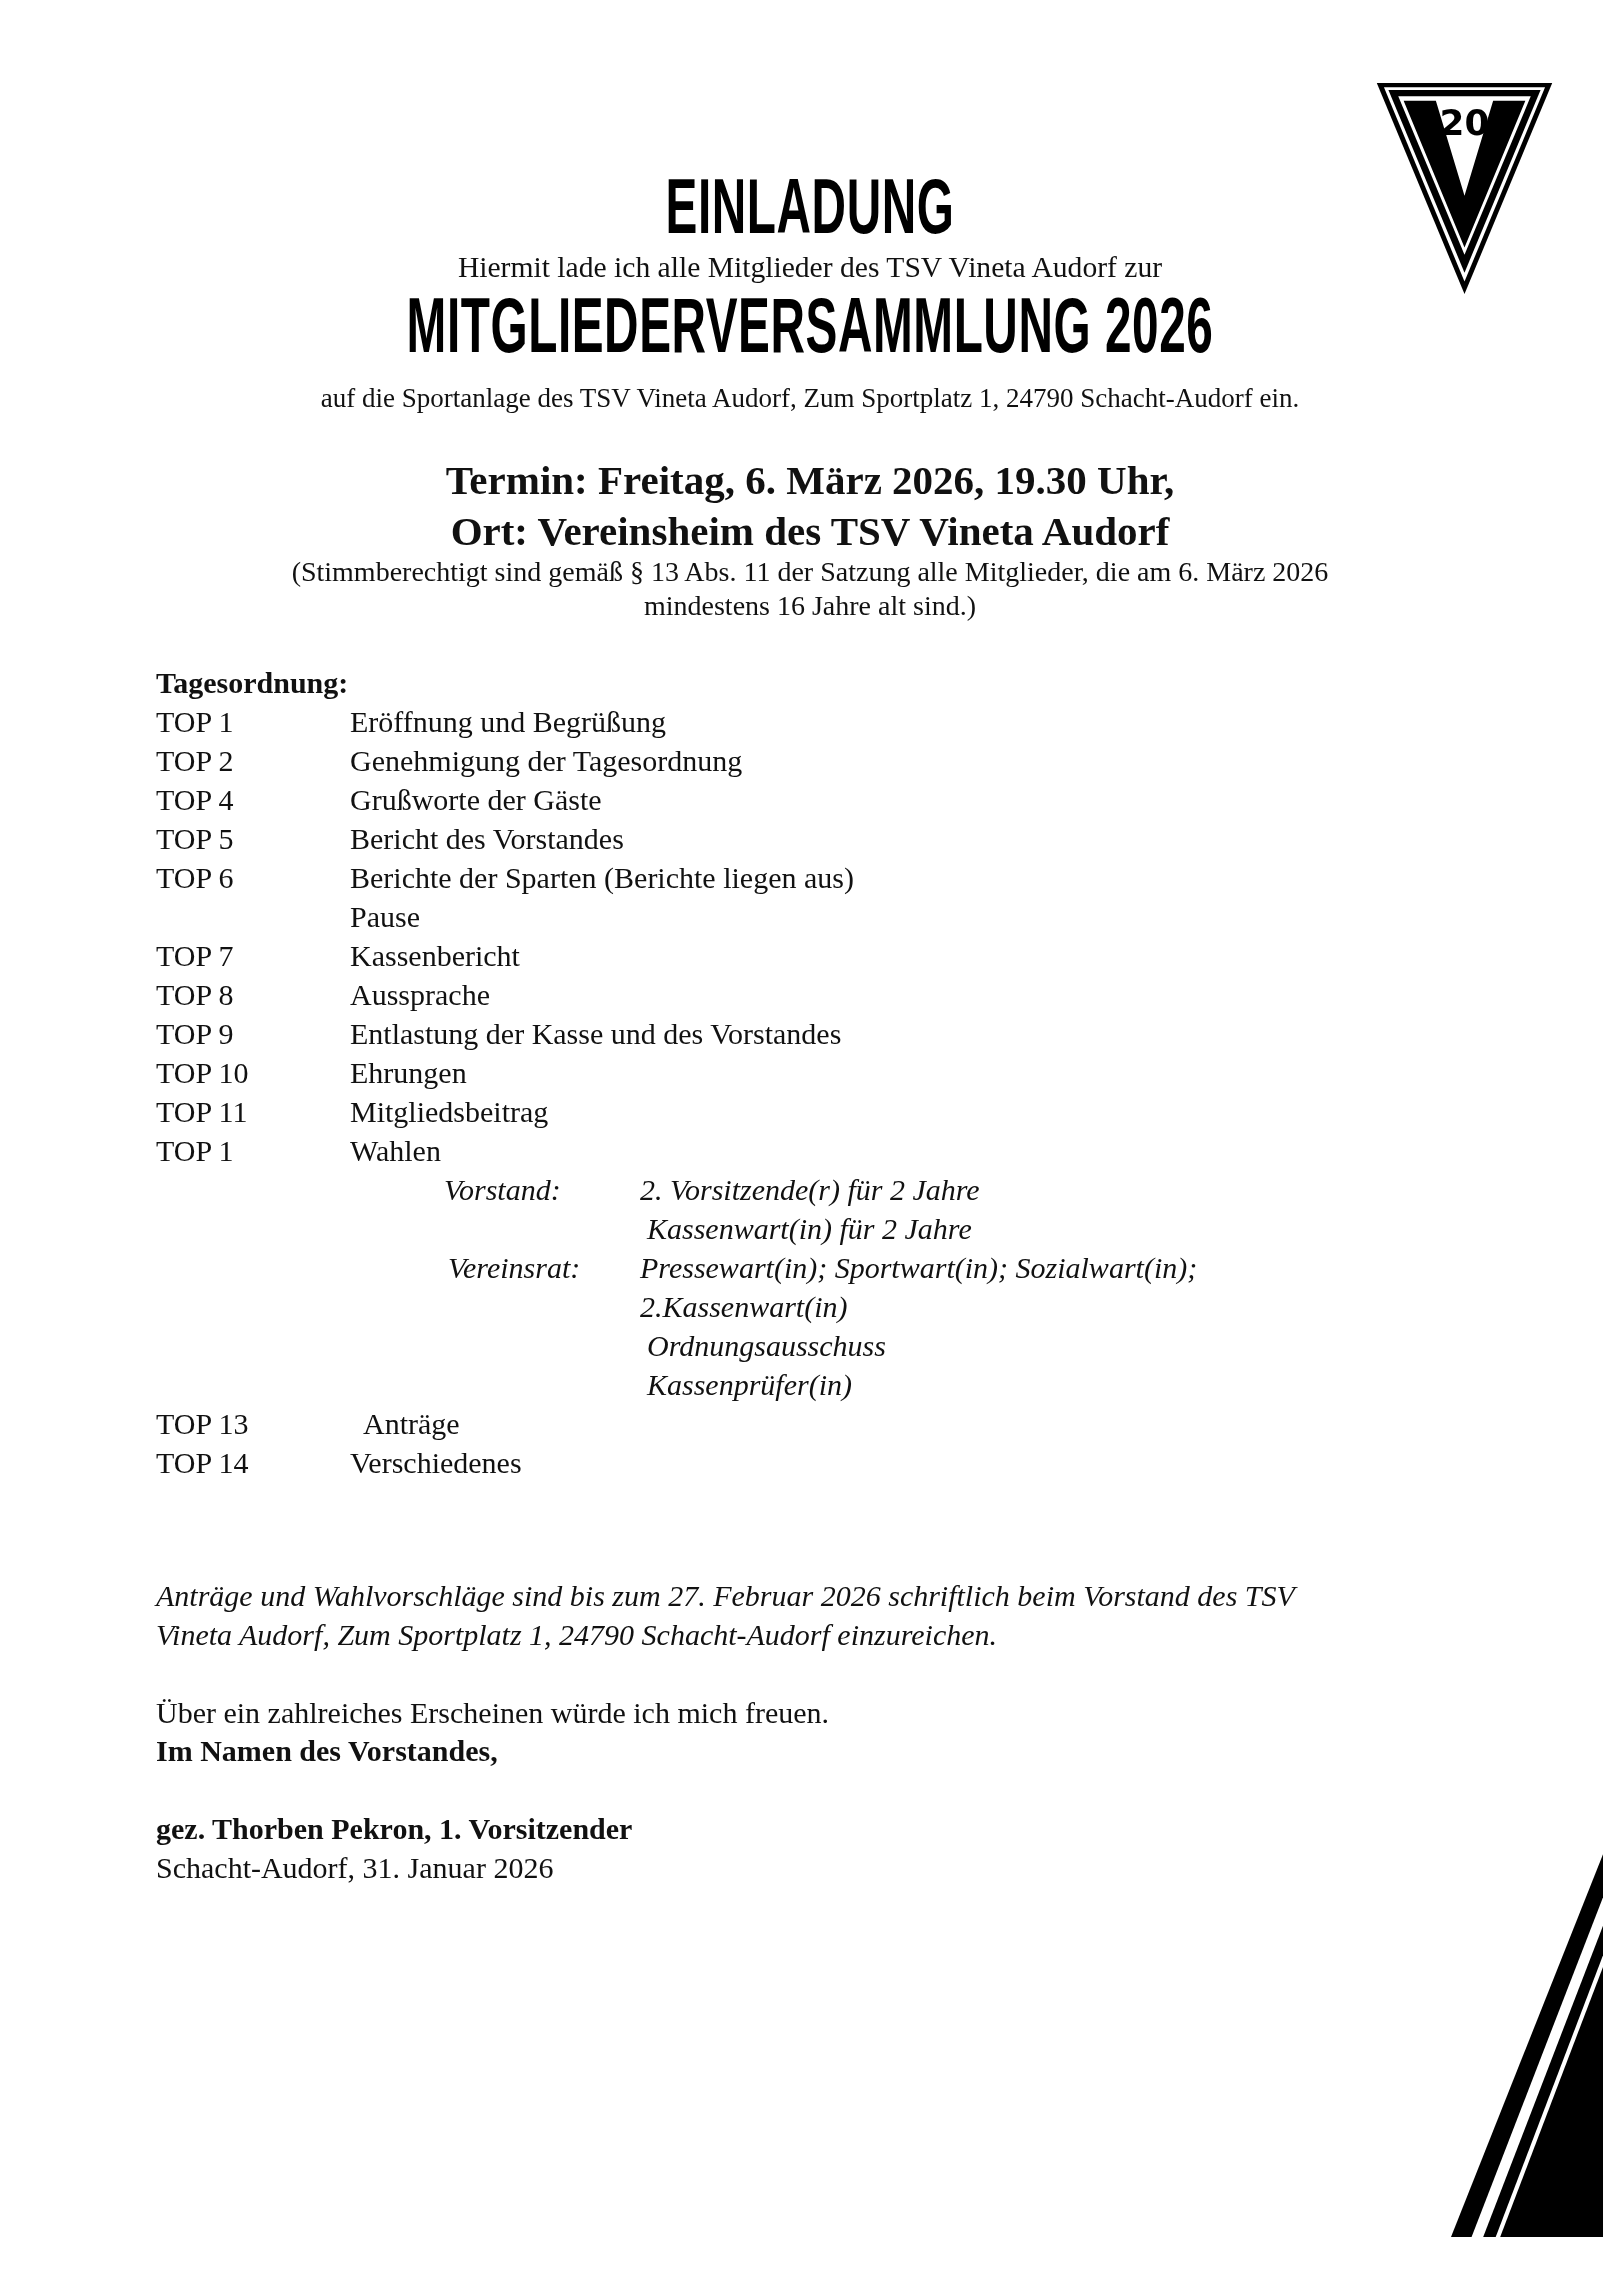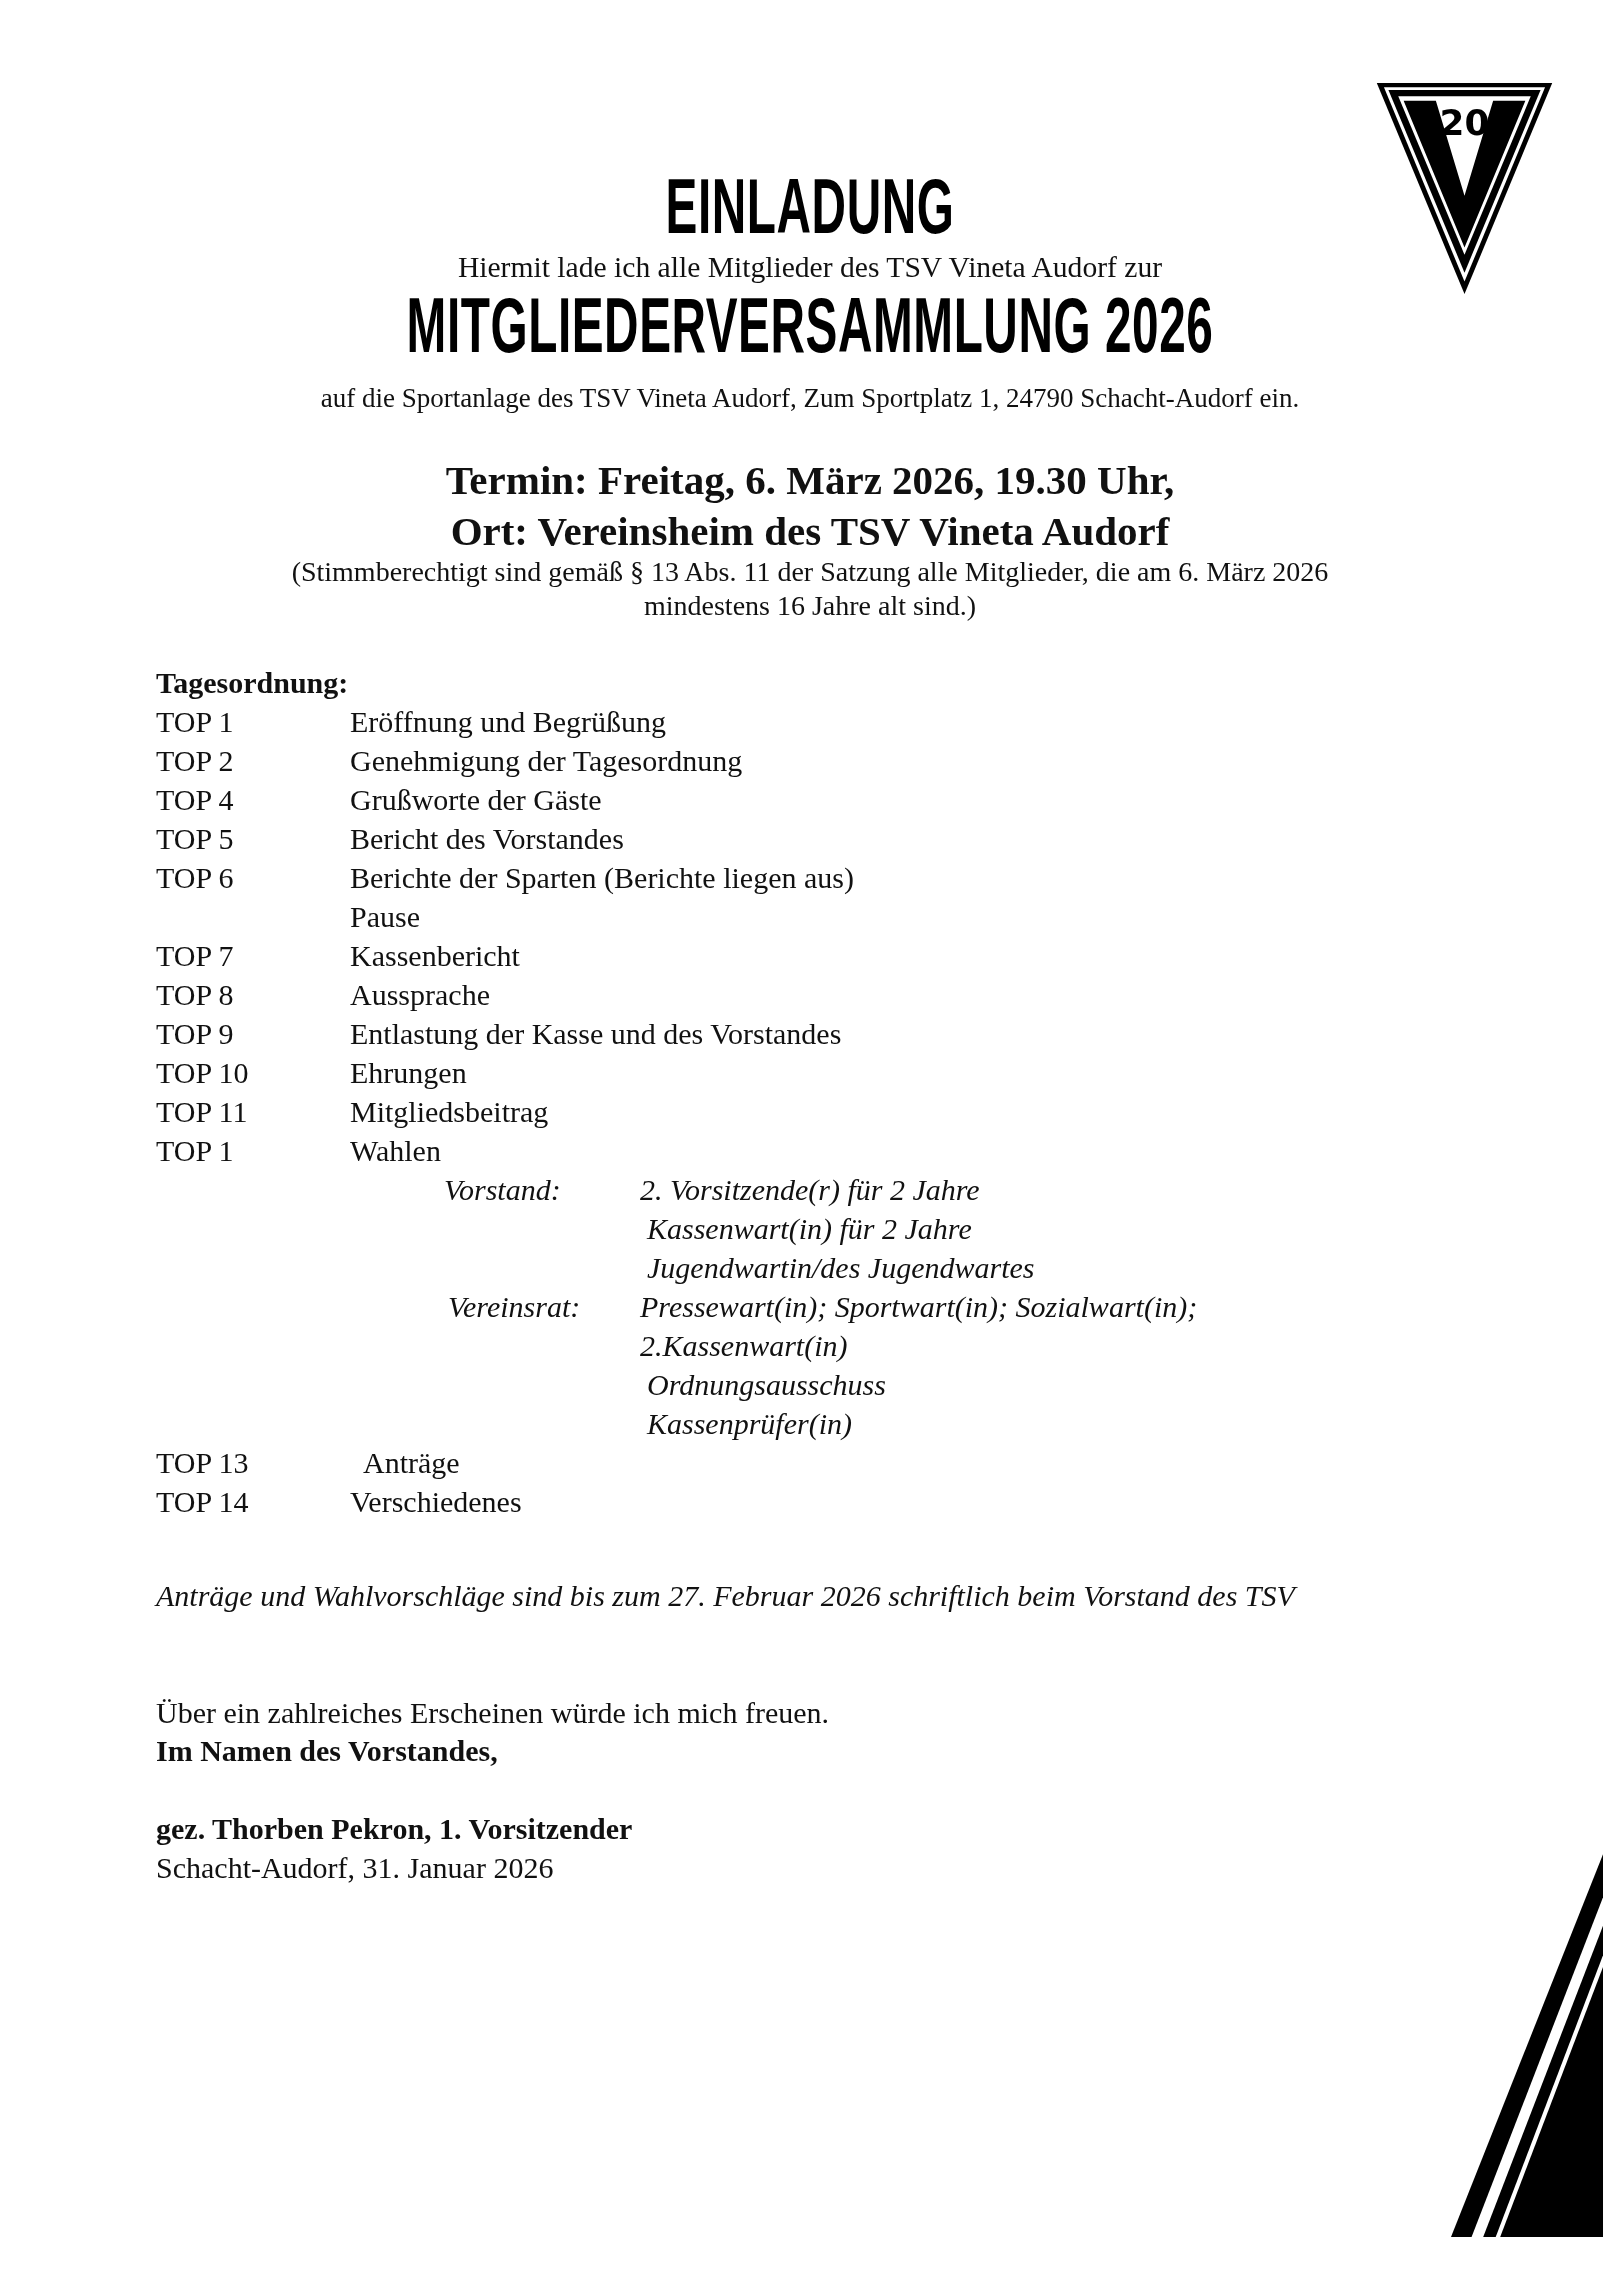--- a/index.html
+++ b/index.html
@@ -146,23 +146,20 @@
       </div>
 
     <div class="sub">
         <span class="cat">Vorstand:</span>
         <span class="val">2. Vorsitzende(r) für 2 Jahre</span>
       </div>
     <div class="sub">
         <span class="val indent">Kassenwart(in) für 2 Jahre</span>
       </div>
     <div class="sub">
-        <span class="val indent">Jugendwartin/des Jugendwartes</span>
-      </div>
-    <div class="sub">
         <span class="cat" style="left:292px">Vereinsrat:</span>
         <span class="val">Pressewart(in); Sportwart(in); Sozialwart(in);</span>
       </div>
     <div class="sub">
         <span class="val">2.Kassenwart(in)</span>
       </div>
     <div class="sub">
         <span class="val indent">Ordnungsausschuss</span>
       </div>
     <div class="sub">
@@ -173,20 +170,21 @@
         <span class="num">TOP 13</span>
         <span class="txt">Anträge</span>
       </div>
     <div class="row">
         <span class="num">TOP 14</span>
         <span class="txt">Verschiedenes</span>
       </div>
   </div>
 
   <div class="para deadline">Anträge und Wahlvorschläge sind bis zum 27. Februar 2026 schriftlich beim Vorstand des TSV</div>
+  <div class="para deadline2">Vineta Audorf, Zum Sportplatz 1, 24790 Schacht-Audorf einzureichen.</div>
   <div class="para freuen">Über ein zahlreiches Erscheinen würde ich mich freuen.</div>
   <div class="para namen">Im Namen des Vorstandes,</div>
   <div class="para gez">gez. Thorben Pekron, 1. Vorsitzender</div>
   <div class="para ortdatum">Schacht-Audorf, 31. Januar 2026</div>
 
   <svg class="stripes" viewBox="0 0 189 560">
     <polygon points="170,70 170,118 23,498 0,498" fill="#000"></polygon>
     <polygon points="170,150 170,183 50,498 36,498" fill="#000"></polygon>
     <polygon points="170,196 170,498 55,498" fill="#000"></polygon>
   </svg>

